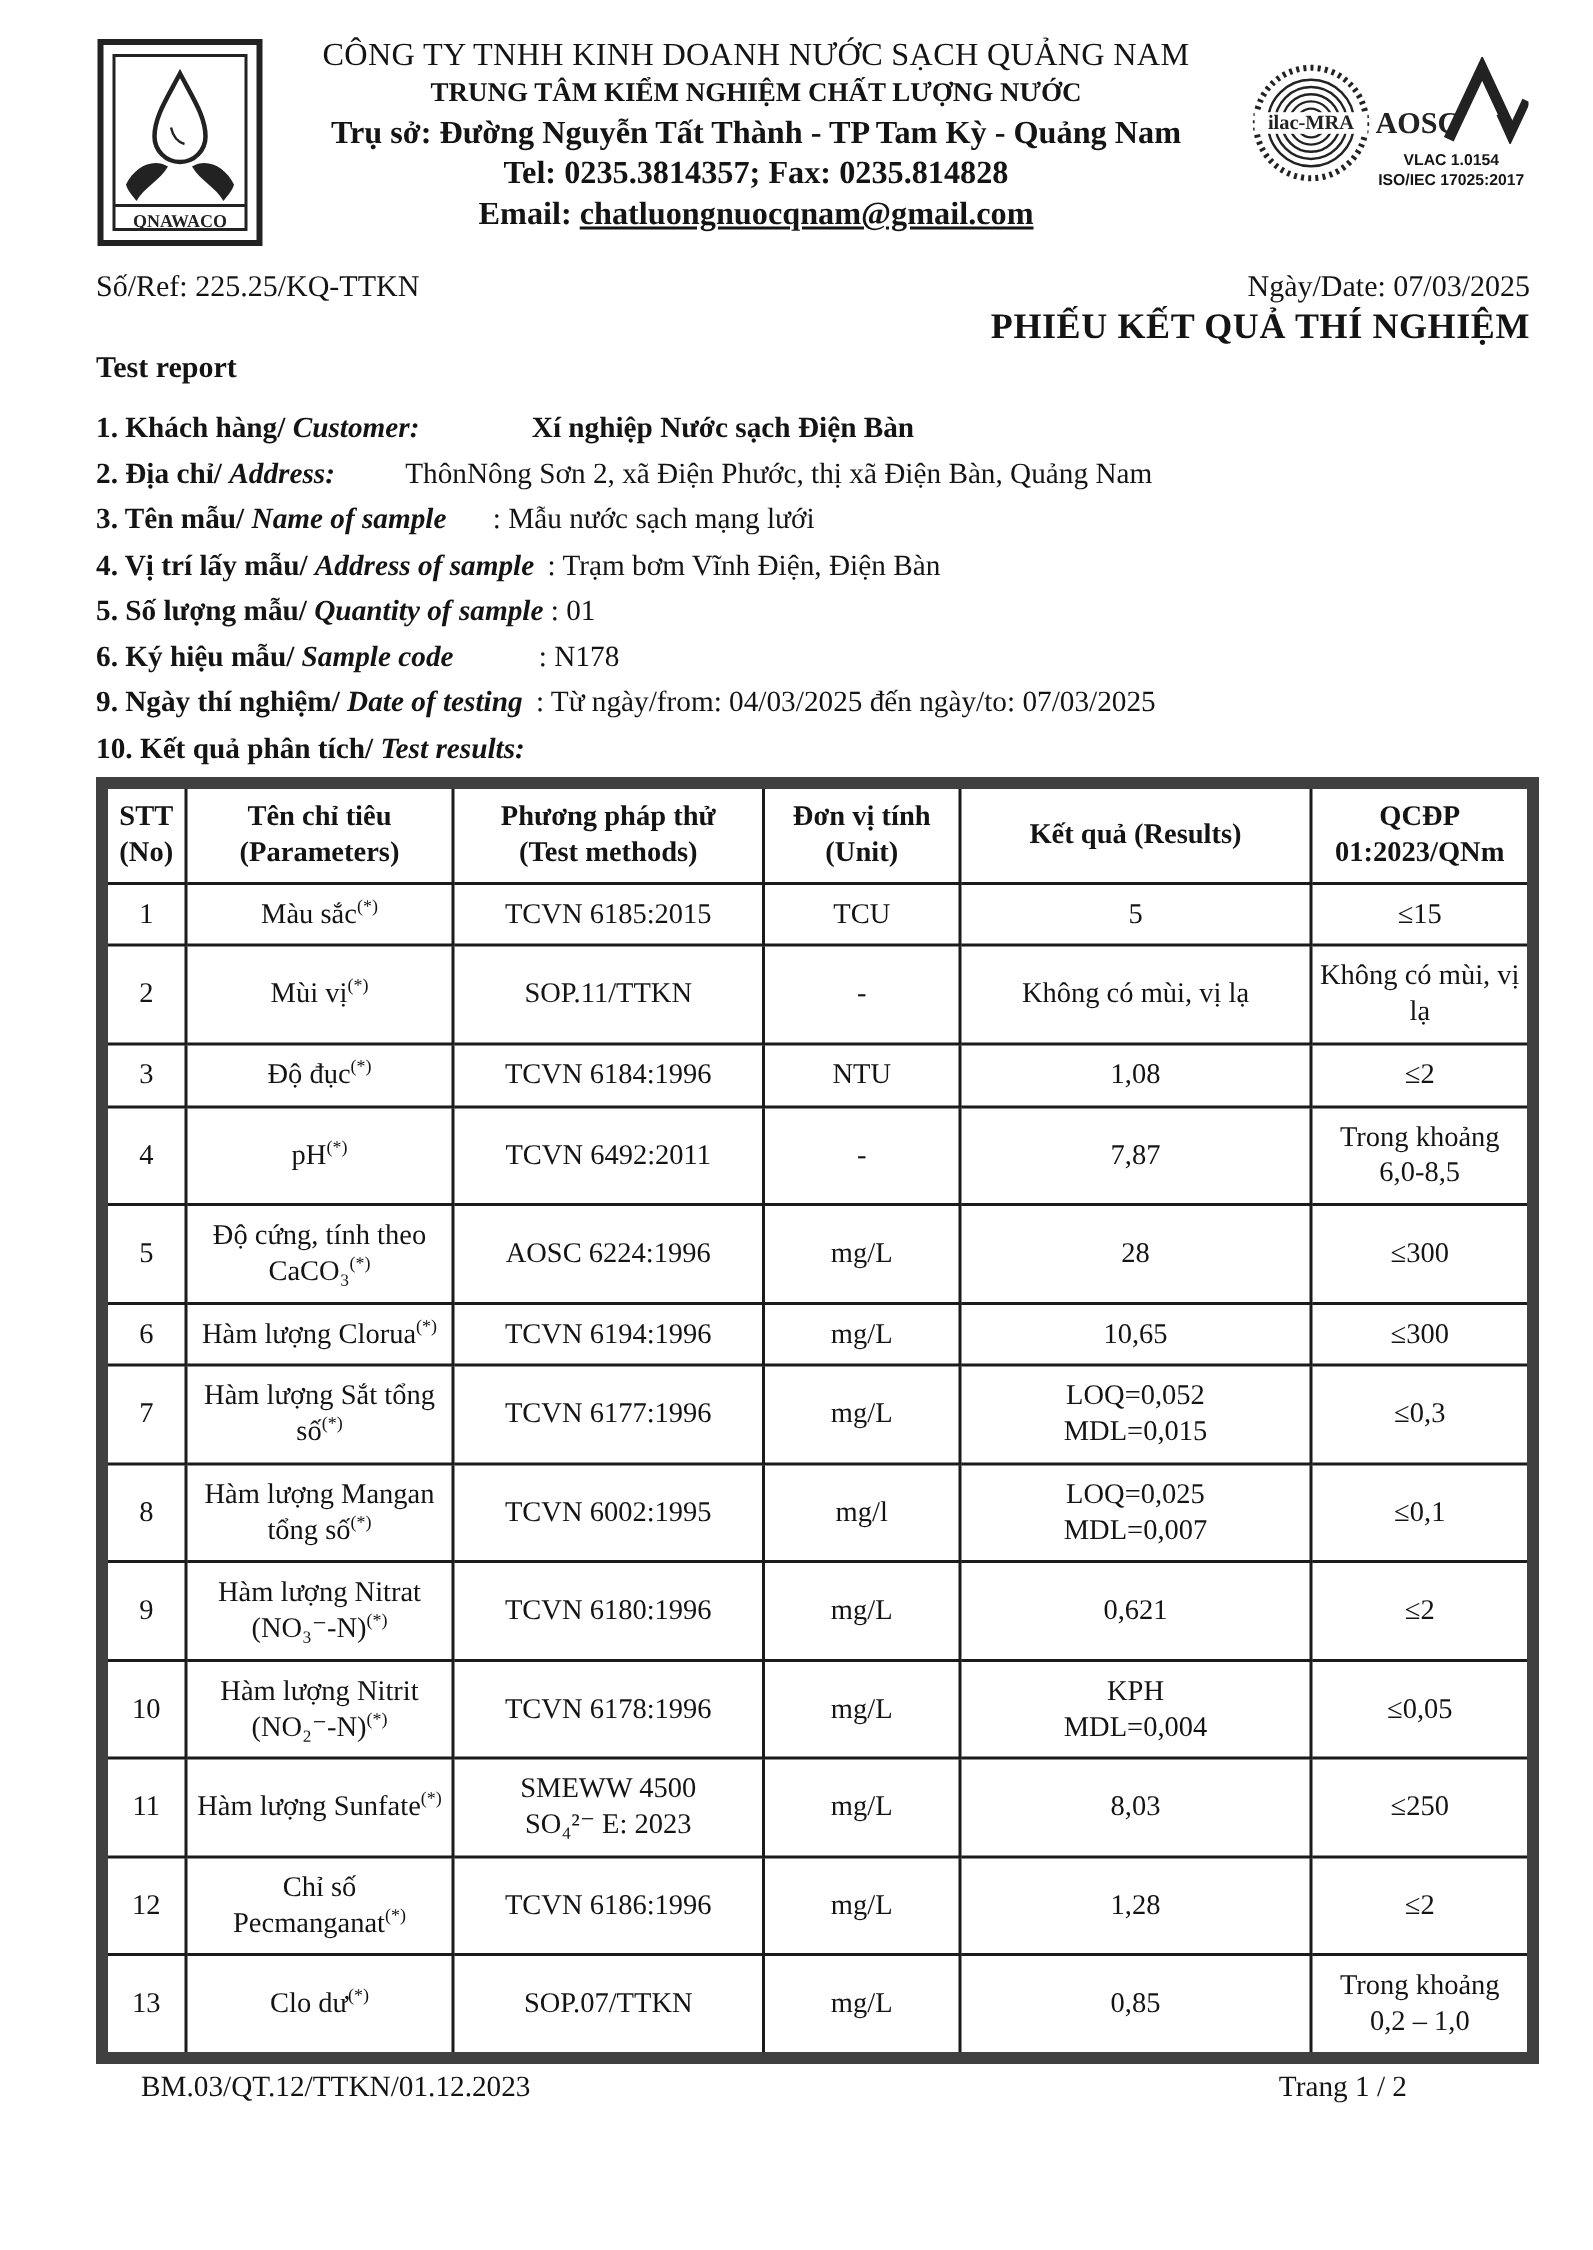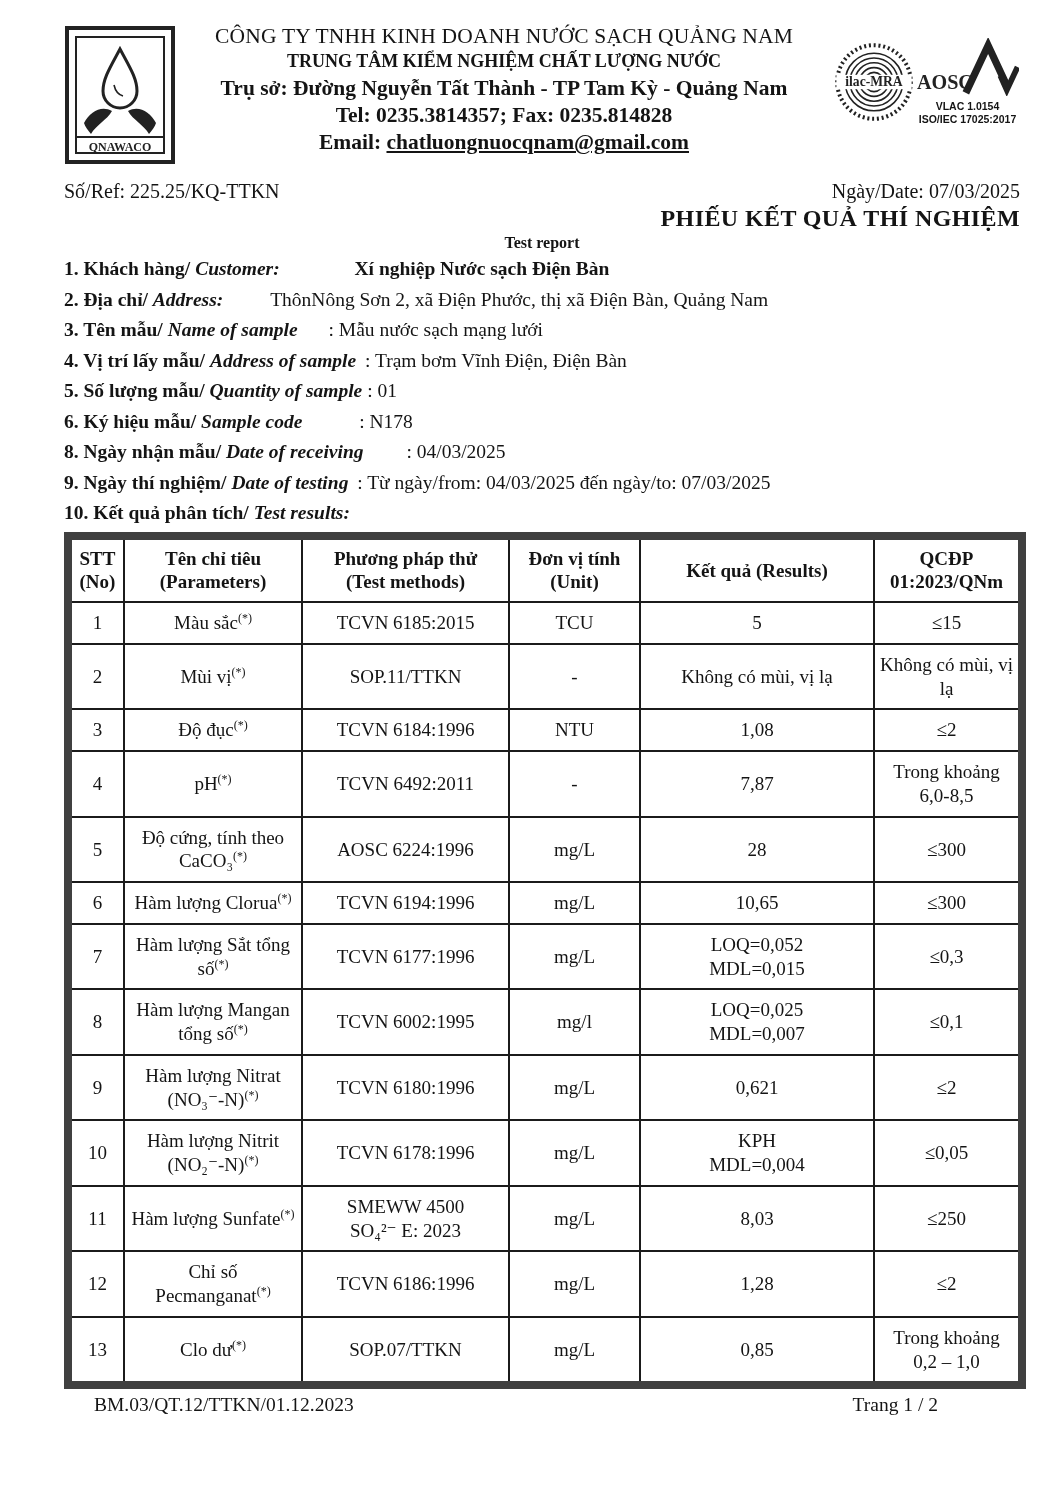--- a/index.html
+++ b/index.html
@@ -17,23 +17,23 @@
   .co3 { font-size:21.5px; font-weight:bold; margin-top:4px; }
   .co4 { font-size:21.5px; font-weight:bold; margin-top:2px; }
   .co5 { font-size:21.5px; font-weight:bold; margin-top:2px; }
   .email { text-decoration:underline; }
   .hdr-logos { flex:none; width:188px; display:flex; gap:3px; padding-top:14px; align-items:flex-start;justify-content:center; }
   .aosc-wrap { text-align:center; width:102px; }
   .aosc-sub { font-family:"Liberation Sans","DejaVu Sans",sans-serif; font-size:10.5px; font-weight:bold; line-height:1.25; white-space:nowrap; }
   
   .meta { display:flex; justify-content:space-between; font-size:20px; margin-top:14px; }
   .title { text-align:right; font-size:24px; font-weight:bold; margin-top:2px; letter-spacing:.4px; }
-  .subtitle { text-align:center; font-size:16px; font-weight:bold; margin-top:2px; }
-  
-  .info { margin-top:4px; font-size:19.5px; }
+  .subtitle { font-size:20px; font-weight:bold; margin-top:2px; }
+  
+  .info { margin-top:16px; font-size:19.5px; }
   .info-row { margin-top:4px; line-height:1.36; }
   .lbl { font-weight:bold; }
   .len { font-weight:bold; font-style:italic; }
   .val.bold { font-weight:bold; }
   
   table.results { width:100%; border-collapse:collapse; margin-top:5px; font-size:19px; table-layout:fixed; }
   table.results th, table.results td {
     border:2px solid #1b1b1b; text-align:center; vertical-align:middle; padding:8px 5px; line-height:1.25;
   }
   table.results { border:8px solid #404040; }
@@ -132,25 +132,20 @@
       <span class="lbl">5. Số lượng mẫu/</span>
       <span class="len">Quantity of sample</span>
       <span class="val">: 01</span>
     </div>
     <div class="info-row">
       <span class="lbl">6. Ký hiệu mẫu/</span>
       <span class="len">Sample code</span>
       <span class="val" style="margin-left:52px">: N178</span>
     </div>
     <div class="info-row">
-      <span class="lbl">8. Ngày nhận mẫu/</span>
-      <span class="len">Date of receiving</span>
-      <span class="val" style="margin-left:38px">: 04/03/2025</span>
-    </div>
-    <div class="info-row">
       <span class="lbl">9. Ngày thí nghiệm/</span>
       <span class="len">Date of testing</span>
       <span class="val" style="margin-left:4px">: Từ ngày/from: 04/03/2025  đến ngày/to: 07/03/2025</span>
     </div>
     <div class="info-row">
       <span class="lbl">10. Kết quả phân tích/</span>
       <span class="len">Test results:</span>
     </div>
   </div>
 

